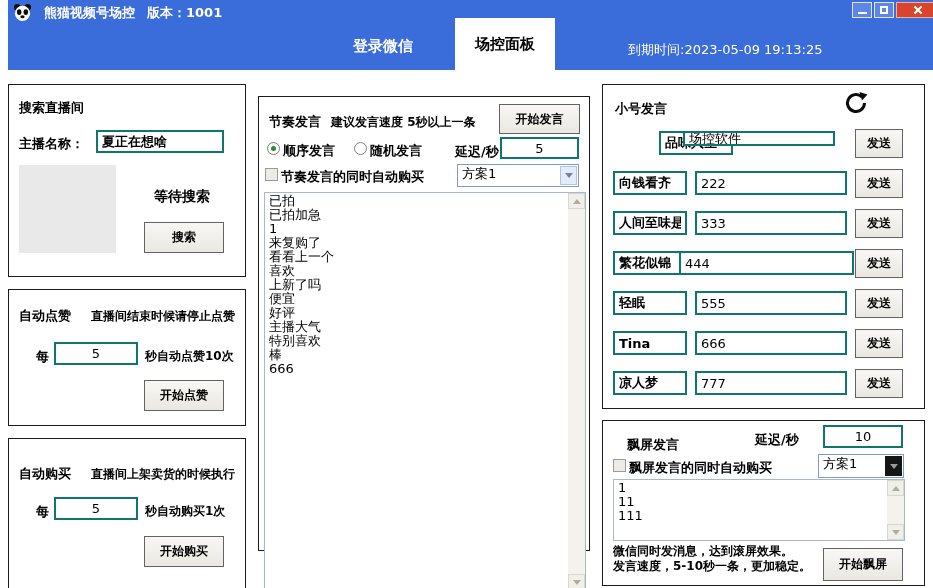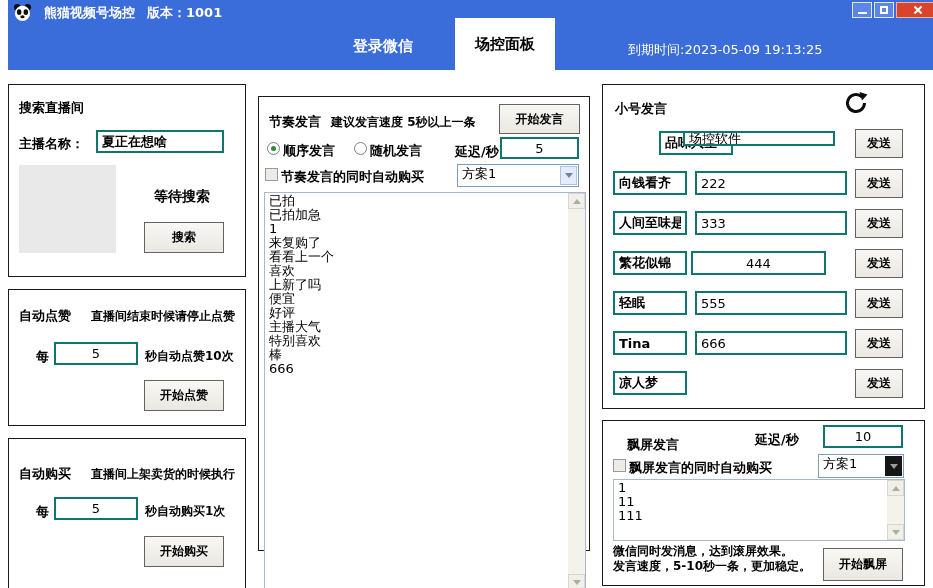--- a/index.html
+++ b/index.html
@@ -174,32 +174,33 @@
 
     <input class="input bold" style="left: 10px; top: 86px; width: 74px; height: 24px;" value="向钱看齐">
     <input class="input" style="left: 92px; top: 86px; width: 152px; height: 24px;" value="222">
     <button class="btn" style="left:252px;top:84px;width:48px;height:29px;">发送</button>
 
     <input class="input bold" style="left: 10px; top: 126px; width: 74px; height: 24px;" value="人间至味是">
     <input class="input" style="left: 92px; top: 126px; width: 152px; height: 24px;" value="333">
     <button class="btn" style="left:252px;top:124px;width:48px;height:29px;">发送</button>
 
     <input class="input bold" style="left: 10px; top: 166px; width: 74px; height: 24px;" value="繁花似锦">
-    <input class="input" style="left: 88px; top: 166px; width: 135px; height: 24px; text-align: center;" value="444">
+    <input class="input" style="left: 76px; top: 166px; width: 175px; height: 24px;" value="444">
     <button class="btn" style="left:252px;top:164px;width:48px;height:29px;">发送</button>
 
     <input class="input bold" style="left: 10px; top: 206px; width: 74px; height: 24px;" value="轻眠">
     <input class="input" style="left: 92px; top: 206px; width: 152px; height: 24px;" value="555">
     <button class="btn" style="left:252px;top:204px;width:48px;height:29px;">发送</button>
 
     <input class="input bold" style="left: 10px; top: 246px; width: 74px; height: 24px;" value="Tina">
     <input class="input" style="left: 92px; top: 246px; width: 152px; height: 24px;" value="666">
     <button class="btn" style="left:252px;top:244px;width:48px;height:29px;">发送</button>
 
     <input class="input bold" style="left: 10px; top: 286px; width: 74px; height: 24px;" value="凉人梦">
+    <input class="input" style="left: 92px; top: 286px; width: 152px; height: 24px;" value="777">
     <button class="btn" style="left:252px;top:284px;width:48px;height:29px;">发送</button>
   </div>
 
   <div class="group" style="left:602px;top:420px;width:323px;height:166px;">
     <div class="lbl" style="left:24px;top:15px;">飘屏发言</div>
     <div class="lbl" style="left:152px;top:10px;">延迟/秒</div>
     <input class="input center" style="left: 220px; top: 4px; width: 80px; height: 23px;" value="10">
 
     <span class="cb" style="left:10px;top:38px;"></span>
     <div class="lbl" style="left:26px;top:38px;">飘屏发言的同时自动购买</div>

